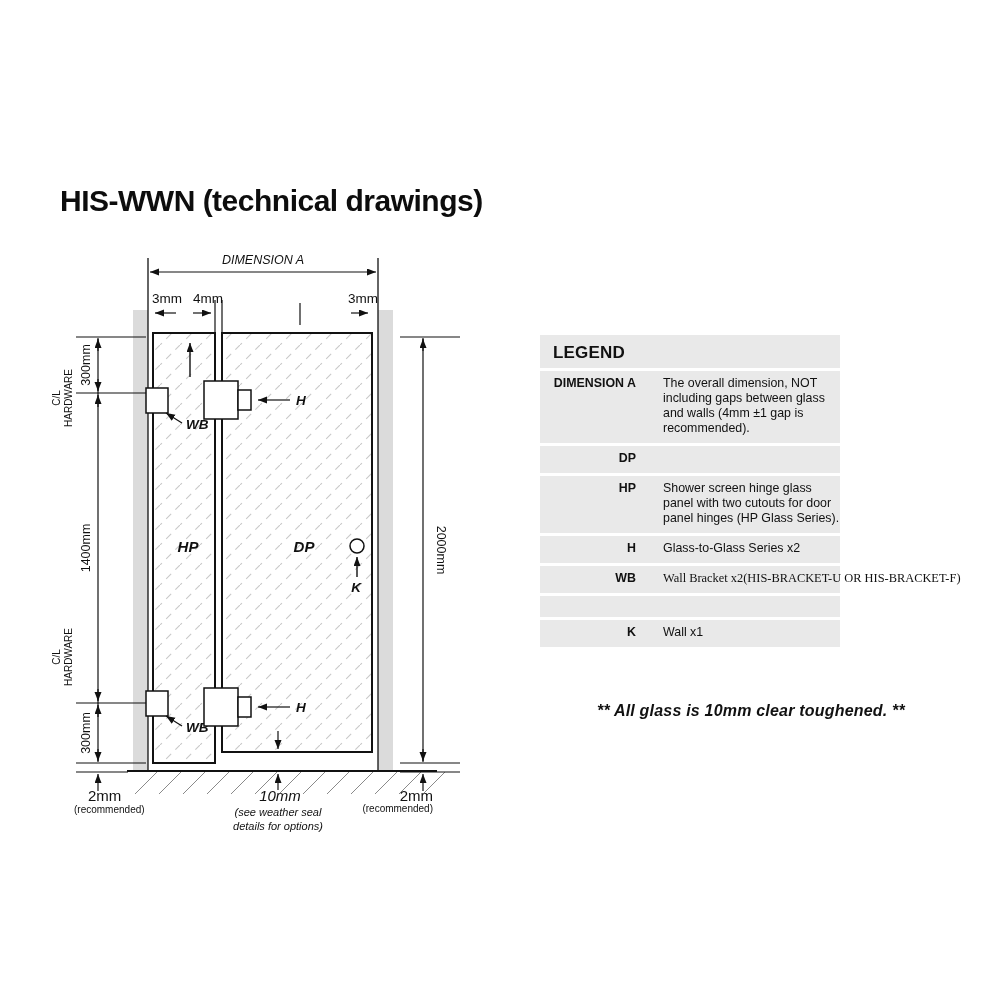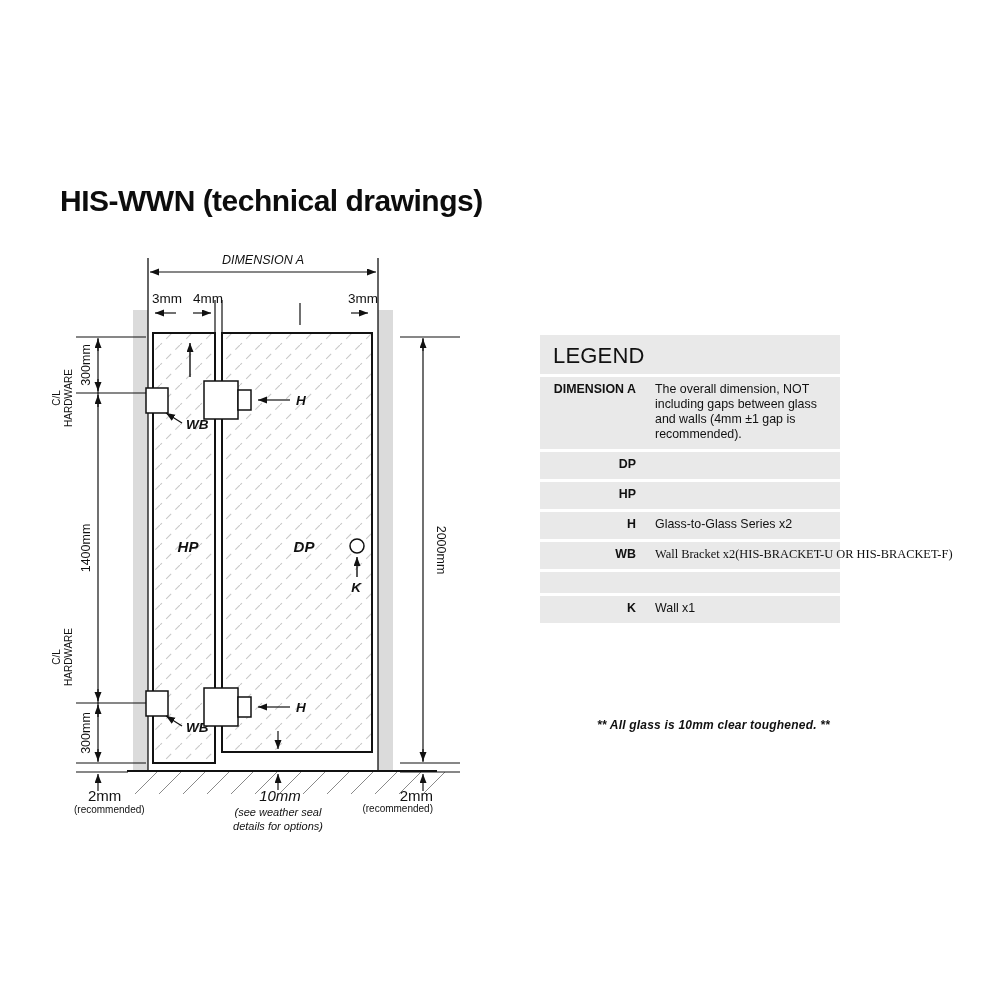--- a/index.html
+++ b/index.html
@@ -12,28 +12,28 @@
   .t-dima{font-size:12.5px;font-style:italic;}
   .t-side{font-size:12.5px;}
   .t-cl{font-size:10px;}
   .t-big{font-size:15px;}
   .t-ital{font-style:italic;}
   .t-note{font-size:10px;}
   .t-note2{font-size:11px;font-style:italic;}
   .t-panel{font-size:15px;font-weight:bold;font-style:italic;}
   .t-hw{font-size:13.5px;font-weight:bold;font-style:italic;}
   .legend{position:absolute;left:540px;top:335px;width:300px;background:#e9e9e9;}
-  .legend-title{font-size:22px;font-weight:normal;padding:8px 0 5px 13px;letter-spacing:0.2px;}
+  .legend-title{font-size:17px;font-weight:bold;padding:8px 0 5px 13px;letter-spacing:0.2px;}
   .lrow{display:flex;border-top:3px solid #ffffff;padding:5px 0 7px 0;
         font-size:12.4px;line-height:15px;}
   .lkey{width:96px;text-align:right;font-weight:bold;flex:none;}
-  .ldesc{width:181px;margin-left:19px;flex:none;}
+  .ldesc{width:181px;margin-left:27px;flex:none;}
   .ldesc.nowrap{white-space:nowrap;overflow:visible;font-family:Liberation Serif, serif;}
   .lrow-empty{height:21px;padding:0;}
-  .footnote{position:absolute;left:597px;top:718px;font-size:12px;font-style:italic;
+  .footnote{position:absolute;left:597px;top:702px;font-size:16px;font-style:italic;
             font-weight:600;letter-spacing:0.2px;}
 </style>
 </head>
 <body>
 
 <div class="stage">
 
   <h1 class="title">HIS-WWN (technical drawings)</h1>
 
   <svg style="position:absolute;left:40px;top:245px;" width="440" height="600" viewBox="0 0 440 600">
@@ -197,20 +197,21 @@
     <div class="legend-title">LEGEND</div>
     <div class="lrow">
       <div class="lkey">DIMENSION A</div>
       <div class="ldesc">The overall dimension, NOT including gaps between glass and walls (4mm ±1 gap is recommended).</div>
     </div>
     <div class="lrow">
       <div class="lkey">DP</div>
     </div>
     <div class="lrow">
       <div class="lkey">HP</div>
+      <div class="ldesc">Shower screen hinge glass panel with two cutouts for door panel hinges (HP Glass Series).</div>
     </div>
     <div class="lrow">
       <div class="lkey">H</div>
       <div class="ldesc">Glass-to-Glass Series x2</div>
     </div>
     <div class="lrow">
       <div class="lkey">WB</div>
       <div class="ldesc nowrap">Wall Bracket x2(HIS-BRACKET-U OR HIS-BRACKET-F)</div>
     </div>
     <div class="lrow lrow-empty">

